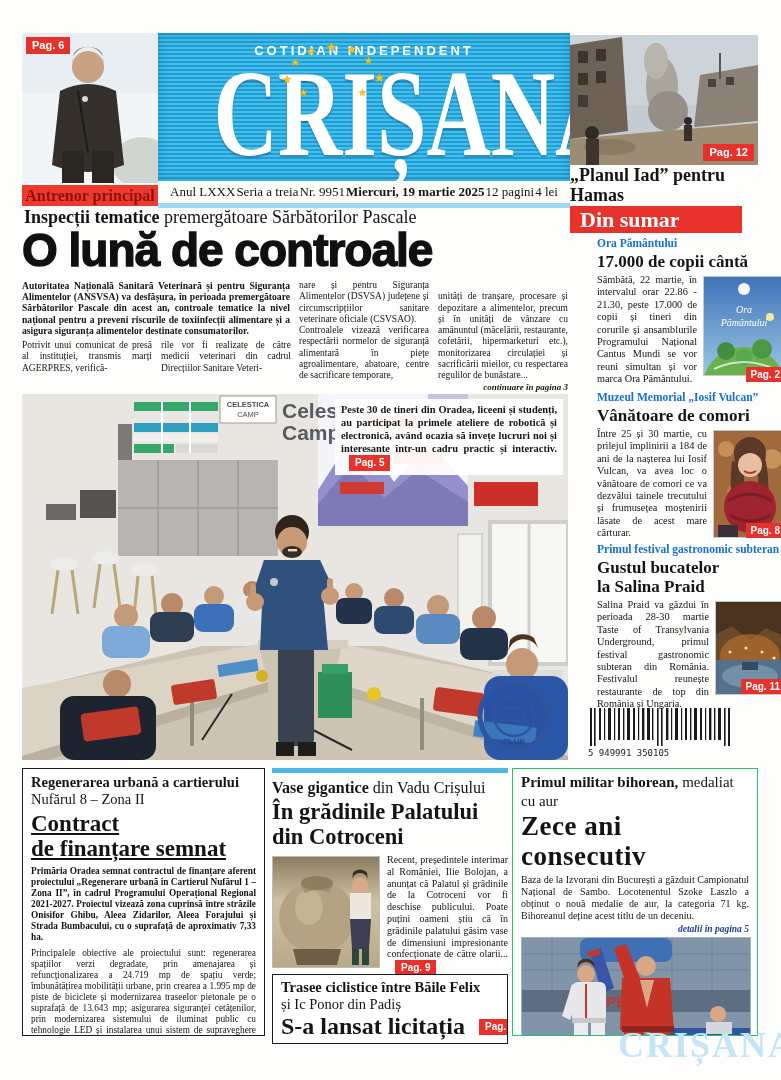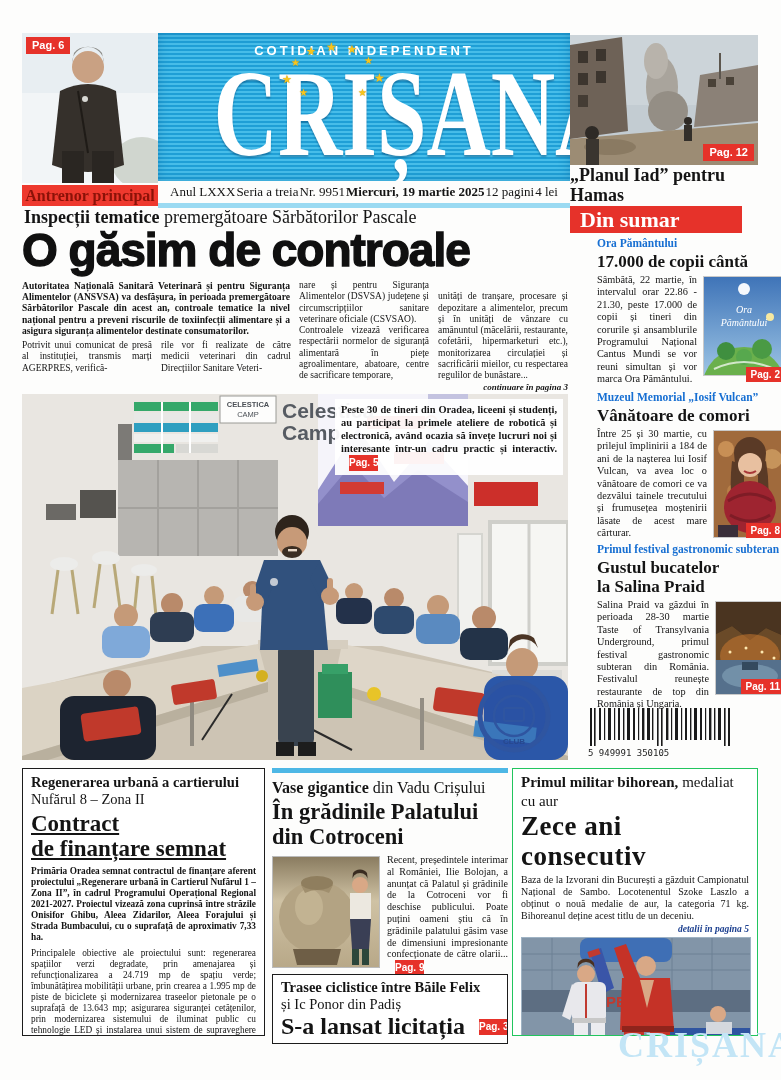--- a/index.html
+++ b/index.html
@@ -53,21 +53,21 @@
   
   .photo{overflow:hidden;}
   .photo svg{display:block;}
 
   
   #main-photo{left:22px;top:394px;width:546px;height:366px;}
   #photo-caption{position:absolute;top:5px;right:5px;width:228px;
     background:rgba(255,255,255,.94);padding:4px 6px;box-sizing:border-box;
     font:bold 10.4px/13px "Liberation Serif",serif;text-align:justify;}
   .pag-inline{display:inline-block;background:#e6322a;color:#fff;
-    font:bold 10px/14px "Liberation Sans",sans-serif;padding:1px 0;margin-left:8px;
+    font:bold 10px/14px "Liberation Sans",sans-serif;padding:1px 6px;margin-left:8px;
     vertical-align:baseline;}
 
   
   .side-item{left:597px;width:188px;position:absolute;}
   .side-kicker{color:#176fd2;font:bold 11.5px/14px "Liberation Serif",serif;}
   .side-headline{font:bold 17px/19px "Liberation Serif",serif;margin:2px 0 3px 0;
     white-space:pre-line;}
   .side-body{font:10.3px/12.4px "Liberation Serif",serif;text-align:justify;}
   .side-img{float:right;margin:2px 0 2px 6px;border:1px solid #c9c9c9;}
   .side-badge{position:absolute;right:0;}
@@ -194,21 +194,21 @@
       <rect x="114" y="90" width="8" height="16" fill="#332f2a"></rect>
     </svg>
     <span class="pag-badge" style="position:absolute;right:4px;bottom:4px;">Pag. 12</span>
   </div>
   <div class="abs" id="hamas-headline">„Planul Iad” pentru Hamas</div>
   <div class="abs red-banner" id="din-sumar">Din sumar</div>
 
   <div class="abs" id="main-kicker">
     <b>Inspecții tematice</b><span> premergătoare Sărbătorilor Pascale</span>
   </div>
-  <div class="abs" id="main-headline">O găsim de controale</div>
+  <div class="abs" id="main-headline">O lună de controale</div>
   <div class="abs" id="main-text">
     <div id="main-left">
       <div id="main-lead">Autoritatea Națională Sanitară Veterinară și pentru Siguranța Alimentelor (ANSVSA) va desfășura, în perioada premergătoare Sărbătorilor Pascale din acest an, controale tematice la nivel național pentru a preveni riscurile de toxiinfecții alimentare și a asigura siguranța alimentelor destinate consumatorilor.</div>
       <div id="main-sub">
         <div class="mcol">Potrivit unui comunicat de presă al instituției, transmis marți AGERPRES, verifică-</div>
         <div class="mcol">rile vor fi realizate de către medicii veterinari din cadrul Direcțiilor Sanitare Veteri-</div>
       </div>
     </div>
     <div class="mcol c3">nare și pentru Siguranța Alimentelor (DSVSA) județene și circumscripțiilor sanitare veterinare oficiale (CSVSAO).
 Controalele vizează verificarea respectării normelor de siguranță alimentară în piețe agroalimentare, abatoare, centre de sacrificare temporare,</div>

